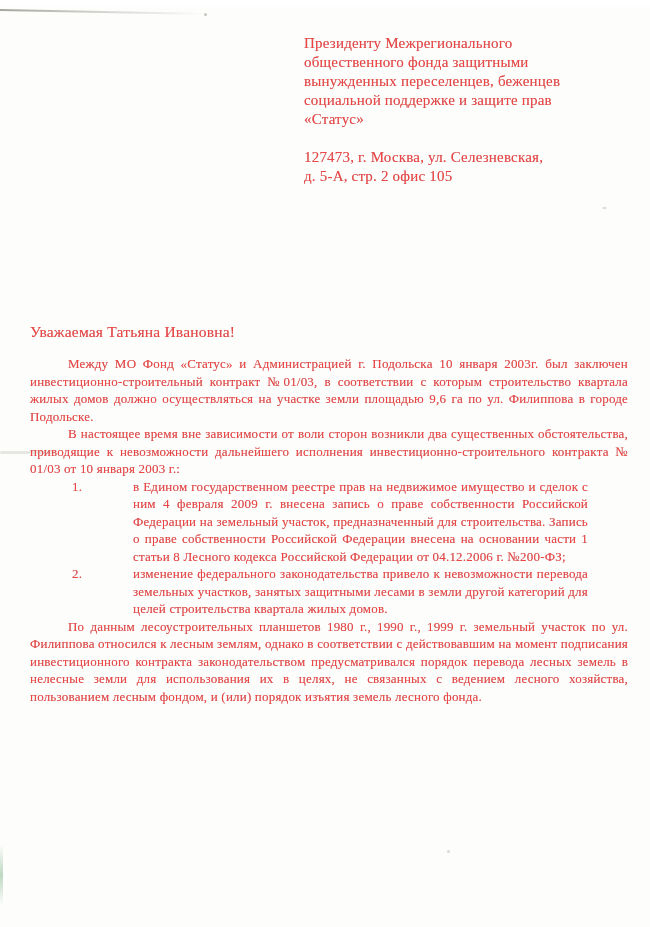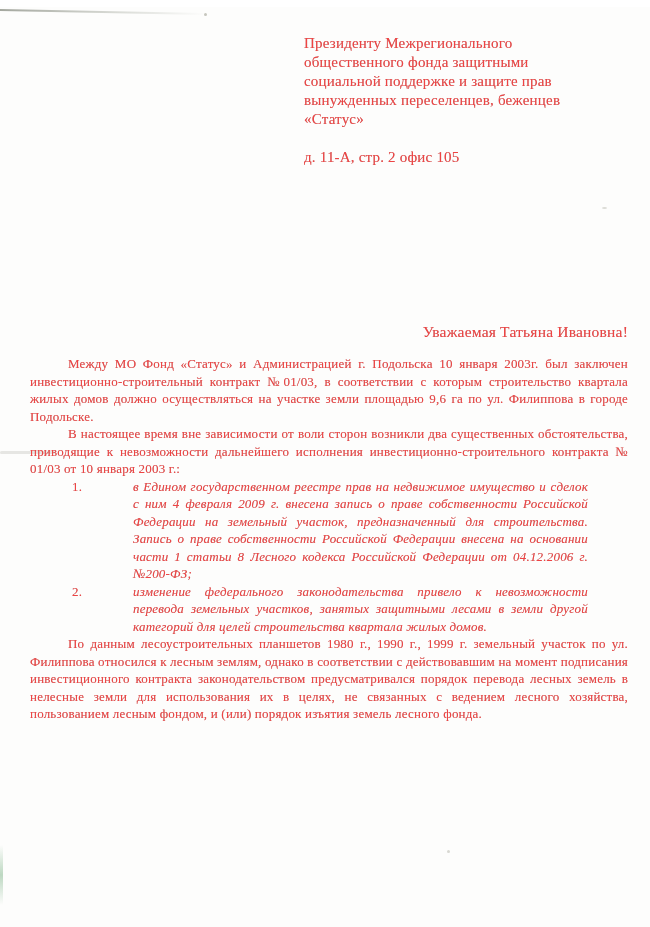--- a/index.html
+++ b/index.html
@@ -28,52 +28,53 @@
     left:0; top:838px; width:3px; height:60px;
     background:linear-gradient(to bottom, rgba(190,215,190,0), rgba(168,204,174,0.75), rgba(190,215,190,0));
   }
   .recipient {
     position:absolute; left:304px; top:27px; width:330px;
     font-size:15px; line-height:19px;
   }
   .address { margin-top:19px; }
   .salutation {
     position:absolute; left:30px; top:316px; width:598px;
-    text-align:right; font-size:15.5px;
+    text-align:left; font-size:15.5px;
   }
   .letter-body {
     position:absolute; left:30px; top:348px; width:598px;
     font-size:13px; line-height:17.5px;
     text-align:justify;
   }
   .para { margin:0; text-indent:38px; }
   .list-item { position:relative; padding-left:103px; padding-right:40px; box-sizing:border-box; }
   .list-num { position:absolute; left:42px; top:0; }
-  .list-text { text-align:justify;font-style:italic; }
+  .list-text { text-align:justify; }
 </style>
 </head>
 <body>
 
 <div class="page">
 
   <div class="artifact artifact-topline"></div>
   <div class="artifact speck1"></div>
   <div class="artifact speck2"></div>
   <div class="artifact speck3"></div>
   <div class="artifact smudge1"></div>
   <div class="artifact green-edge"></div>
 
   <div class="recipient">
     <div>Президенту Межрегионального</div>
     <div>общественного фонда защитными</div>
+    <div>вынужденных переселенцев, беженцев</div>
     <div>социальной поддержке и защите прав</div>
-    <div>вынужденных переселенцев, беженцев</div>
     <div>«Статус»</div>
     <div class="address">
-      <div>д. 11-А, стр. 2 офис 105</div>
+      <div>127473, г. Москва, ул. Селезневская,</div>
+      <div>д. 5-А, стр. 2 офис 105</div>
     </div>
   </div>
 
   <div class="salutation">Уважаемая Татьяна Ивановна!</div>
 
   <div class="letter-body">
     <p class="para">Между МО Фонд «Статус» и Администрацией г. Подольска 10 января 2003г. был заключен инвестиционно-строительный контракт №01/03, в соответствии с которым строительство квартала жилых домов должно осуществляться на участке земли площадью 9,6 га по ул. Филиппова в городе Подольске.</p>
     <p class="para">В настоящее время вне зависимости от воли сторон возникли два существенных обстоятельства, приводящие к невозможности дальнейшего исполнения инвестиционно-строительного контракта № 01/03 от 10 января 2003 г.:</p>
 
     <div class="list-item">

